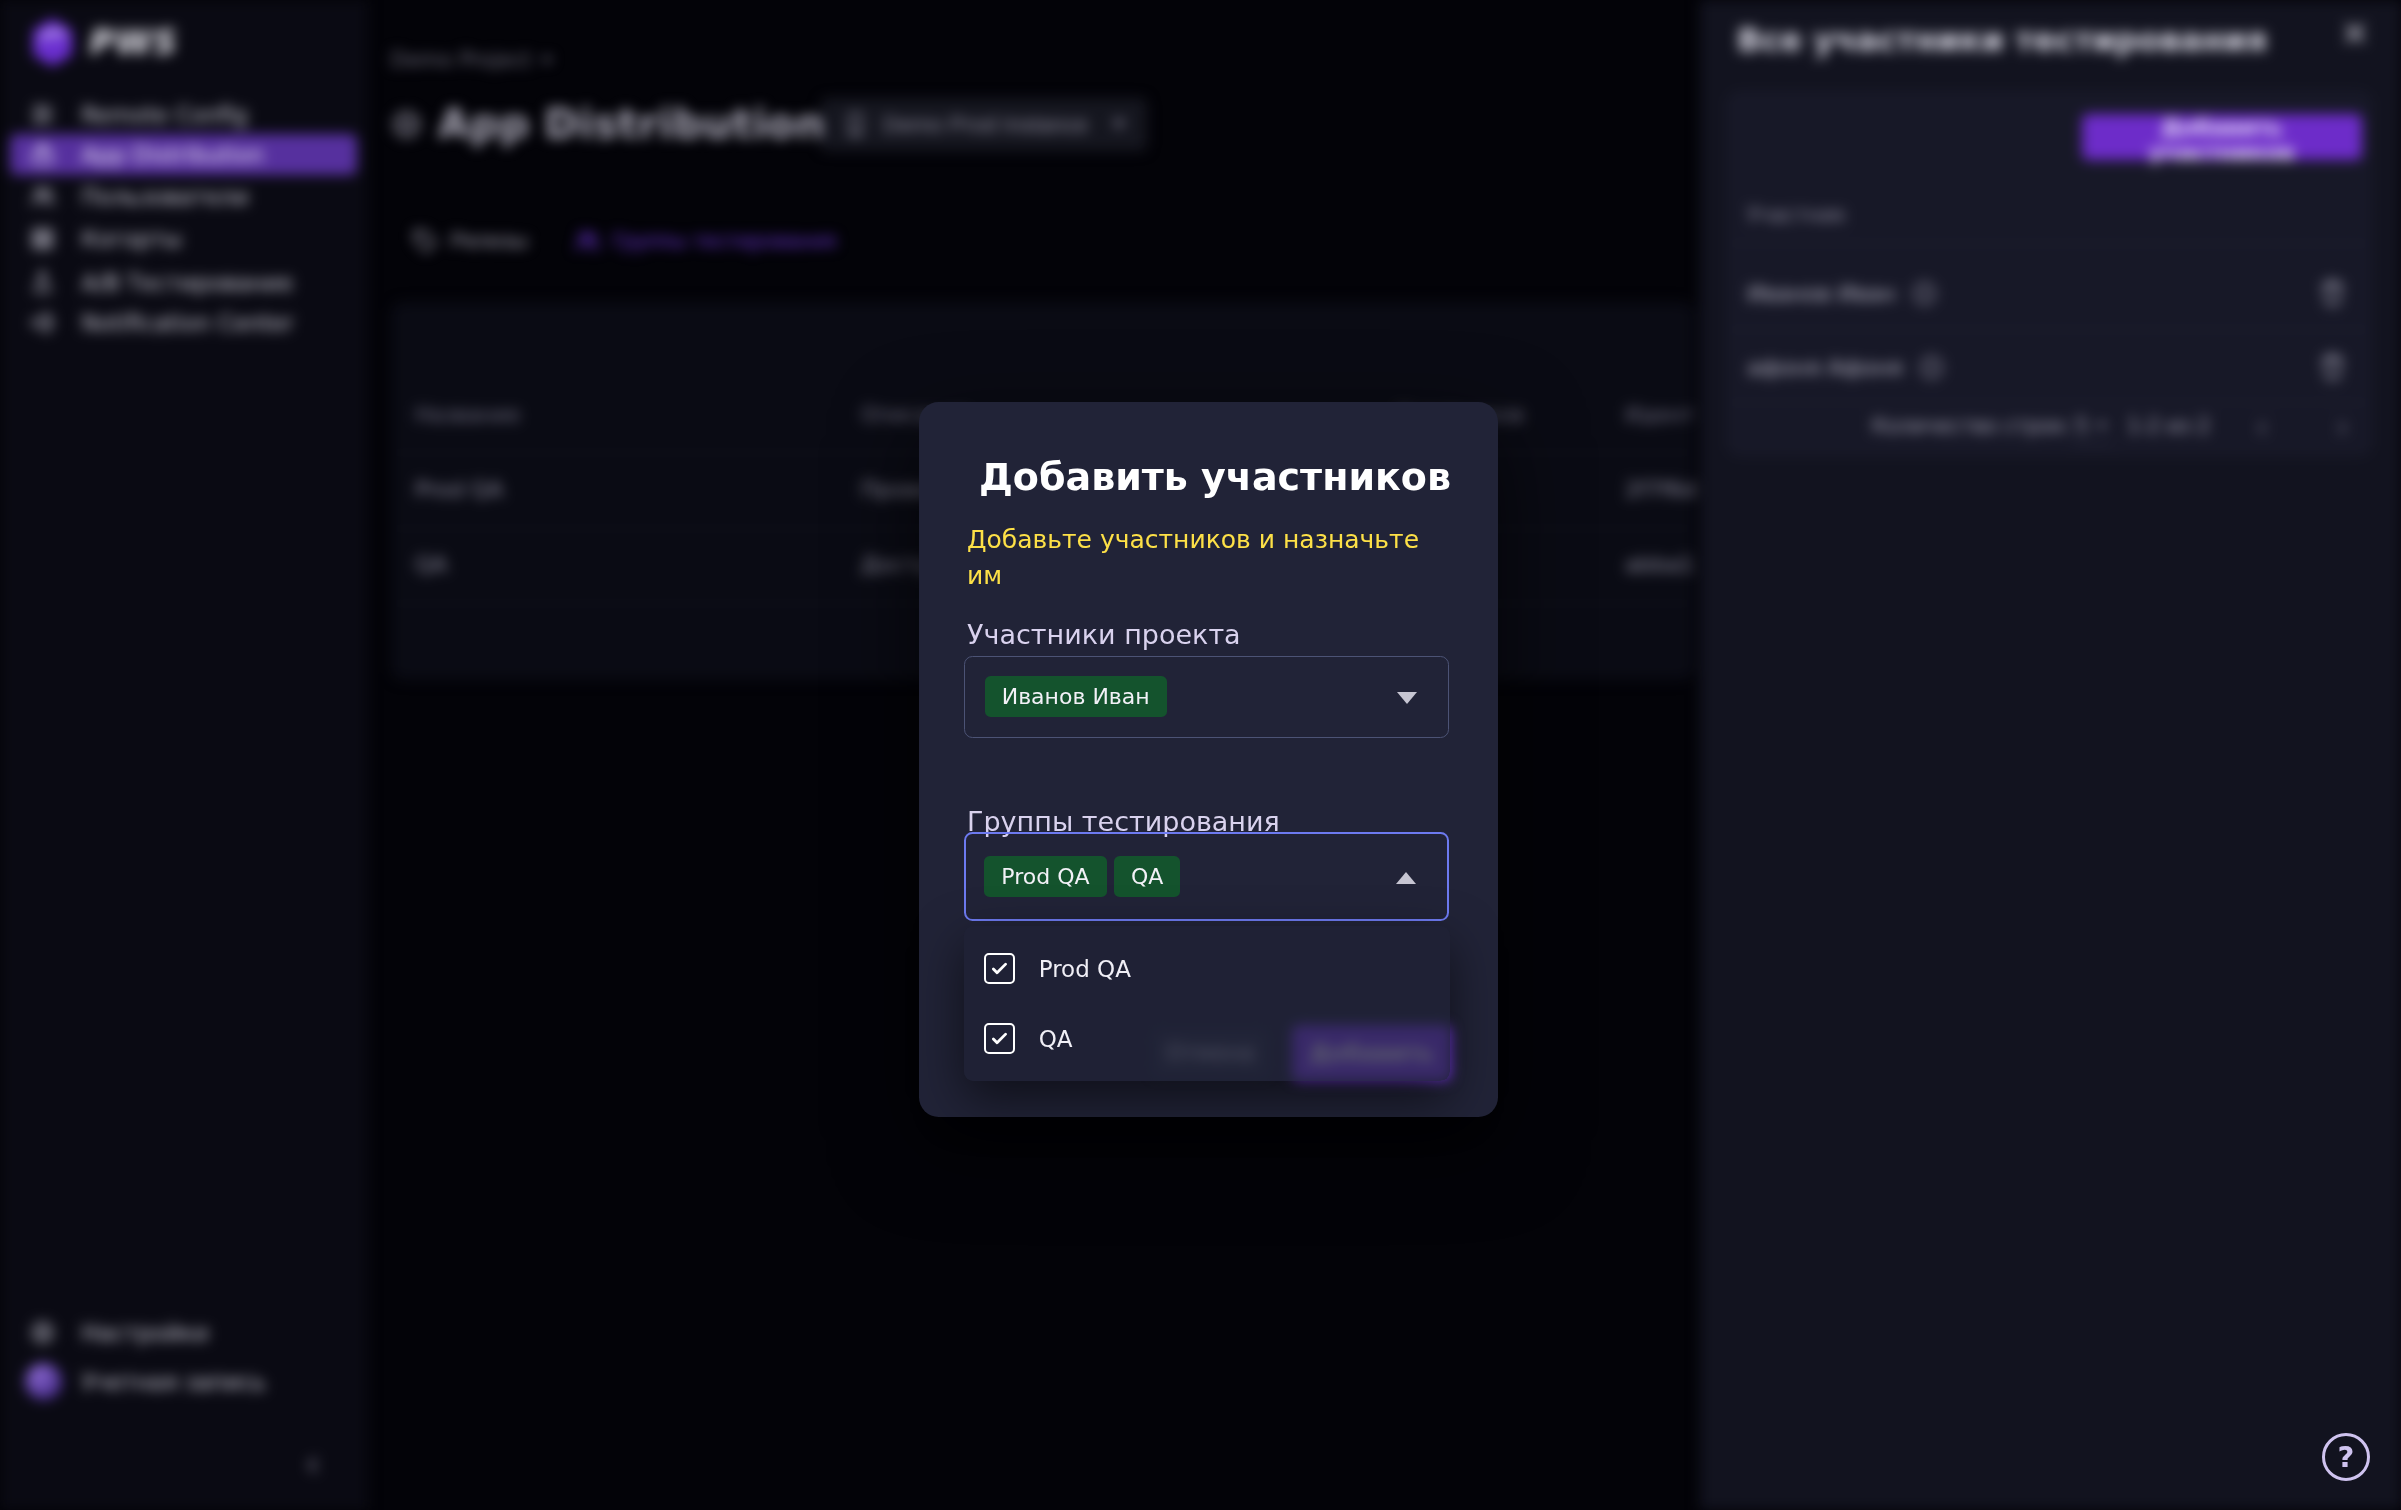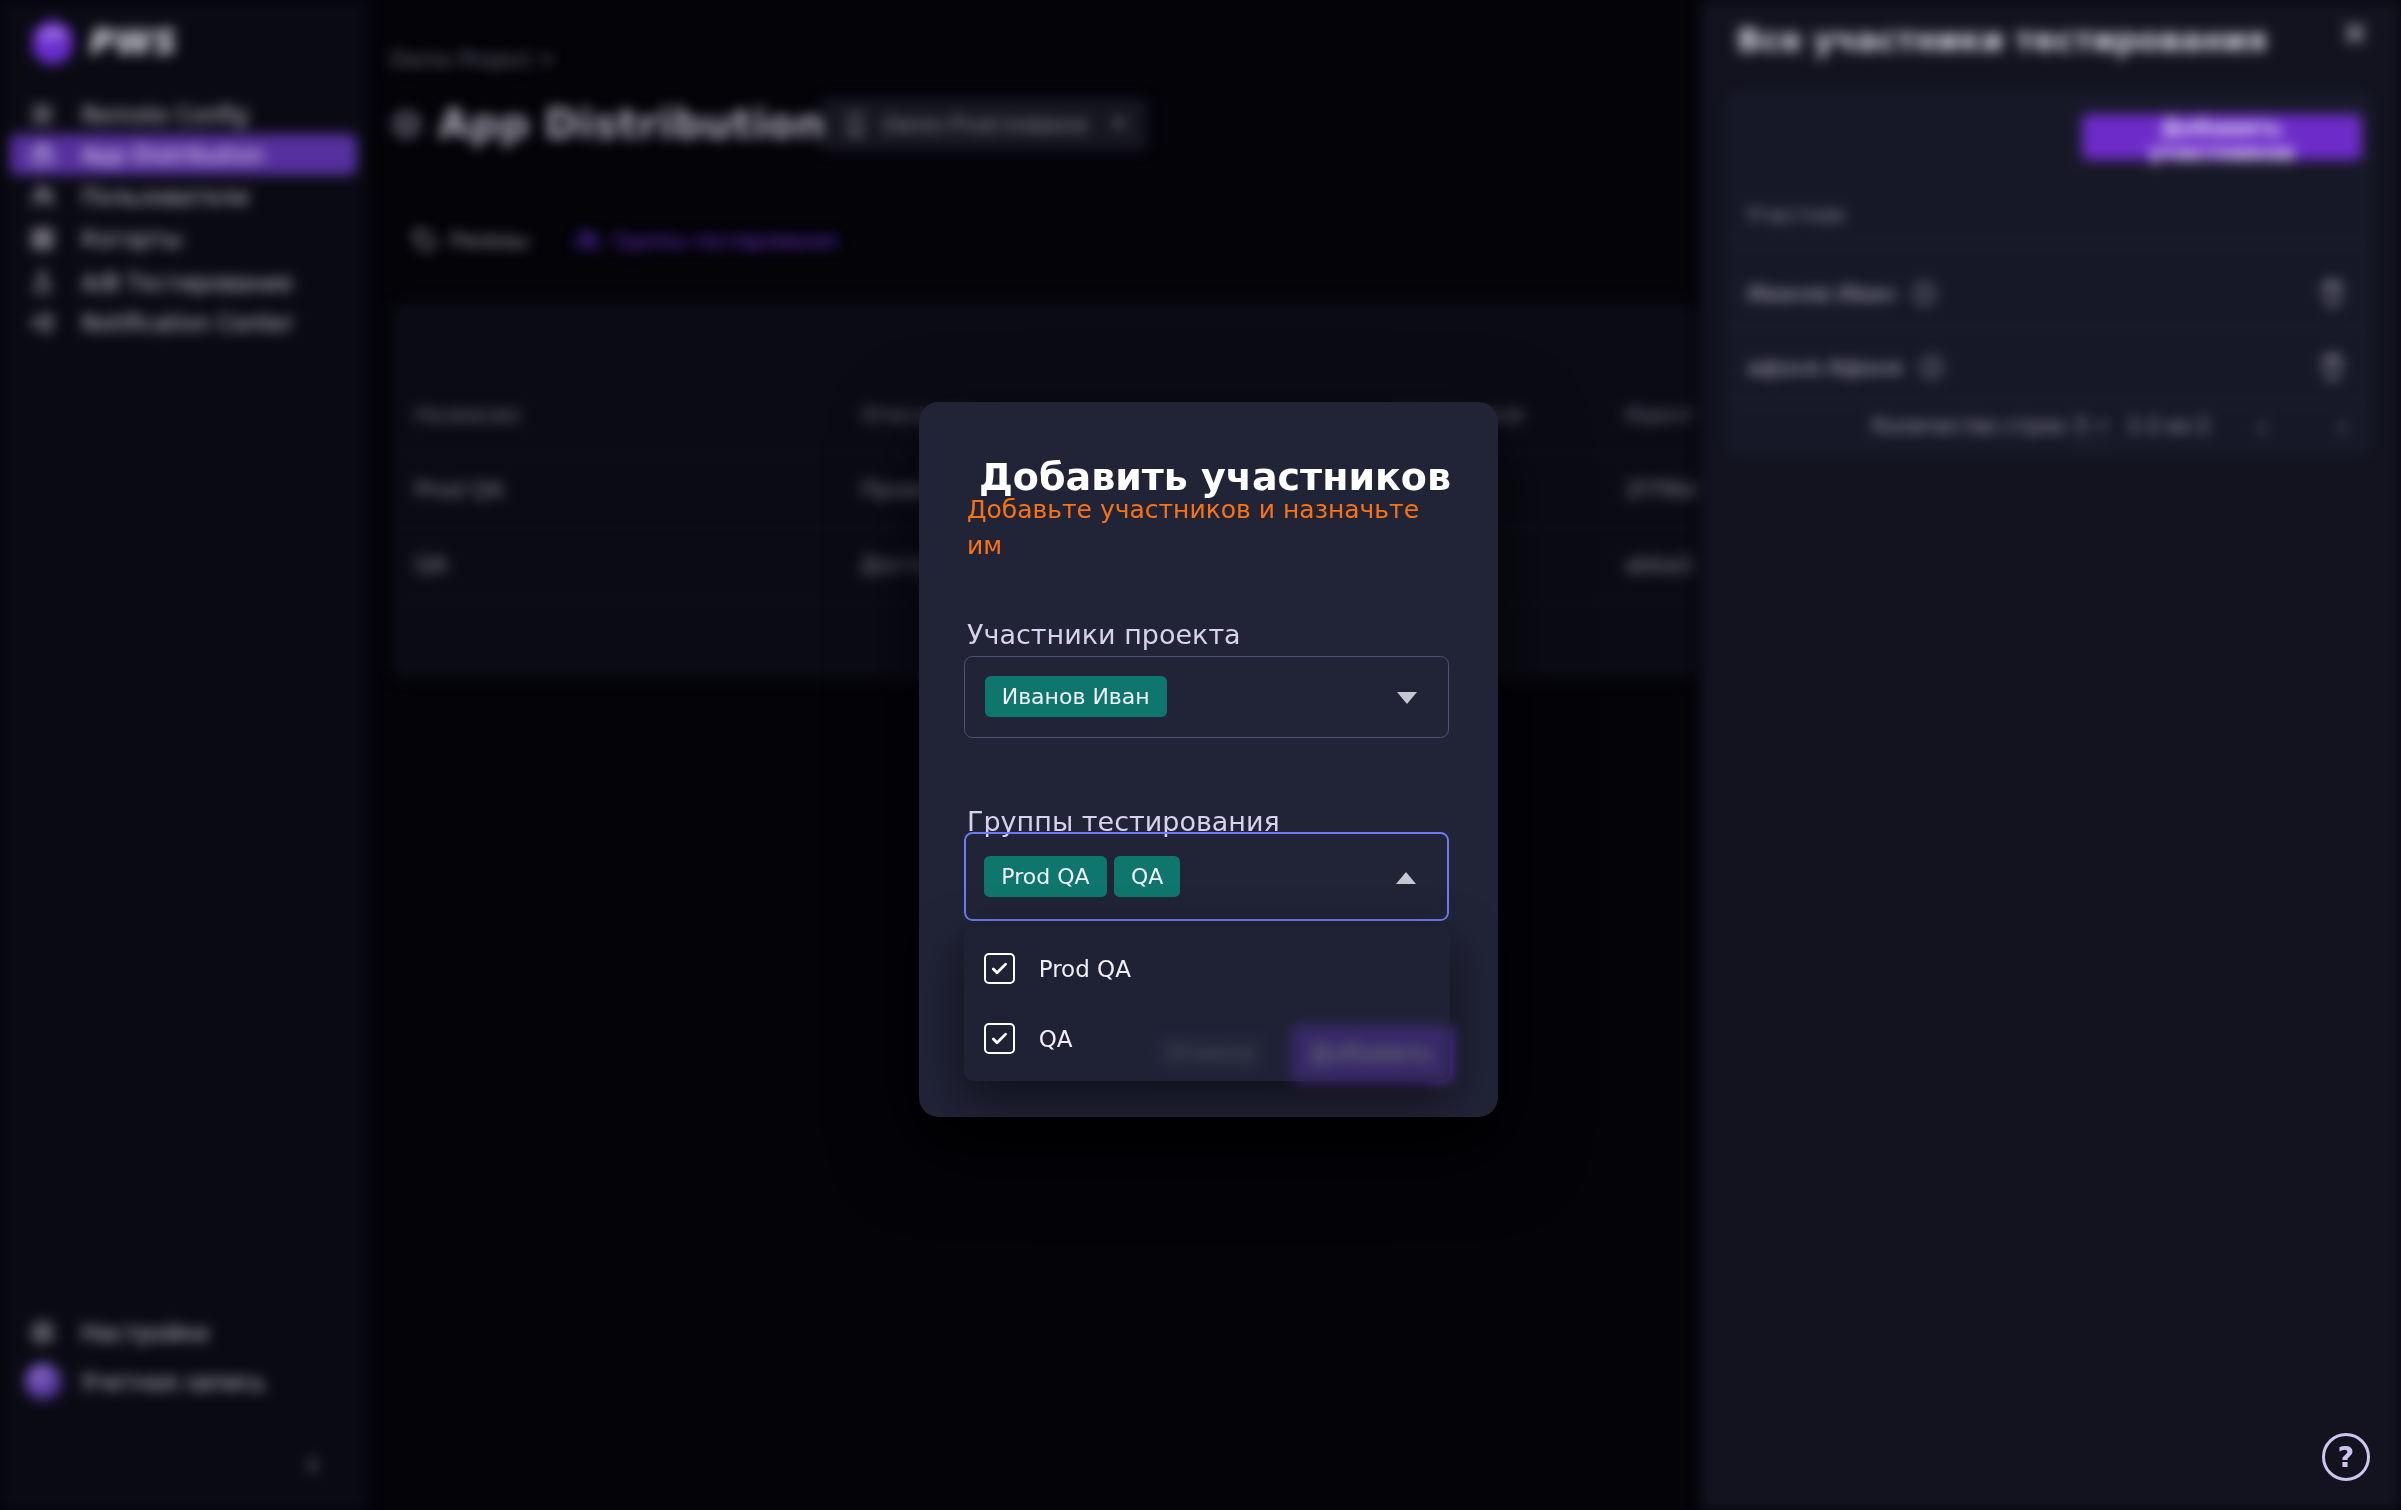--- a/index.html
+++ b/index.html
@@ -71,27 +71,27 @@
   .pg-lbl{position:absolute;left:143px;top:2.8px;white-space:nowrap;}
   .pg-select{position:absolute;left:345px;top:2.8px;display:flex;align-items:center;gap:8.4px;cursor:pointer;border-bottom:1.4px solid #3a3b50;padding:0 4.2px 5.6px 1.4px;}
   .caret-xs-down{border-left:5.6px solid transparent;border-right:5.6px solid transparent;border-top:6.3px solid #a3a1b2;}
   .pg-range{position:absolute;left:398px;top:2.8px;white-space:nowrap;}
   .pg-prev{position:absolute;left:522px;top:-4.2px;font-size:31px;color:#717082;background:none;border:none;cursor:pointer;}
   .pg-next{position:absolute;left:602px;top:-4.2px;font-size:31px;color:#717082;background:none;border:none;cursor:pointer;}
 
   
   .modal{position:absolute;left:919px;top:402px;width:579px;height:715px;background:#212337;border-radius:19.7px;box-shadow:0 28px 84px rgba(0,0,0,0.65);z-index:5;}
   .m-title{position:absolute;left:48px;top:41px;font-size:38px;font-weight:700;color:#ffffff;white-space:nowrap;}
-  .m-desc{position:absolute;left:48px;top:90px;width:464px;font-size:25px;line-height:1.45;color:#f97316;}
+  .m-desc{position:absolute;left:48px;top:120px;width:464px;font-size:25px;line-height:1.45;color:#fde047;}
   .m-label{position:absolute;left:48px;font-size:27px;color:#d9d2ee;white-space:nowrap;}
   .ml1{top:217px}.ml2{top:404px}
   .m-field{position:absolute;left:45px;width:485px;box-sizing:border-box;border-radius:8.4px;cursor:pointer;}
   .mf1{top:254px;height:82px;border:1.4px solid #4c5375;}
   .mf2{top:430px;height:89px;border:2.1px solid #6d7af0;}
-  .chip{position:absolute;height:41px;display:inline-flex;align-items:center;padding:0 17px;background:#0f766e;border-radius:5.6px;font-size:22px;color:#f2f1f7;white-space:nowrap;}
+  .chip{position:absolute;height:41px;display:inline-flex;align-items:center;padding:0 17px;background:#14532d;border-radius:5.6px;font-size:22px;color:#f2f1f7;white-space:nowrap;}
   .mf1 .chip{top:19px;left:19.7px;}
   .chip-a{top:22px;left:18.3px;}
   .chip-b{top:22px;left:148px;}
   .field-caret{position:absolute;right:31px;top:50%;margin-top:-4.9px;}
   .caret-down{border-left:10.5px solid transparent;border-right:10.5px solid transparent;border-top:12px solid #c6c5d2;}
   .caret-up{border-left:10.5px solid transparent;border-right:10.5px solid transparent;border-bottom:12px solid #c6c5d2;}
   
   .m-actions{position:absolute;left:0;top:0;width:579px;height:715px;filter:blur(6.3px);z-index:1;}
   .btn-cancel{position:absolute;left:234px;top:628px;width:114px;height:45px;background:#2a2d40;color:#d6d5e2;font-size:22px;border:none;border-radius:5.6px;cursor:pointer;font-family:inherit;}
   .btn-submit{position:absolute;left:373px;top:623px;width:159px;height:56px;background:#7d3df0;color:#ffffff;font-size:22.5px;font-weight:600;border:none;border-radius:7px;cursor:pointer;font-family:inherit;}

